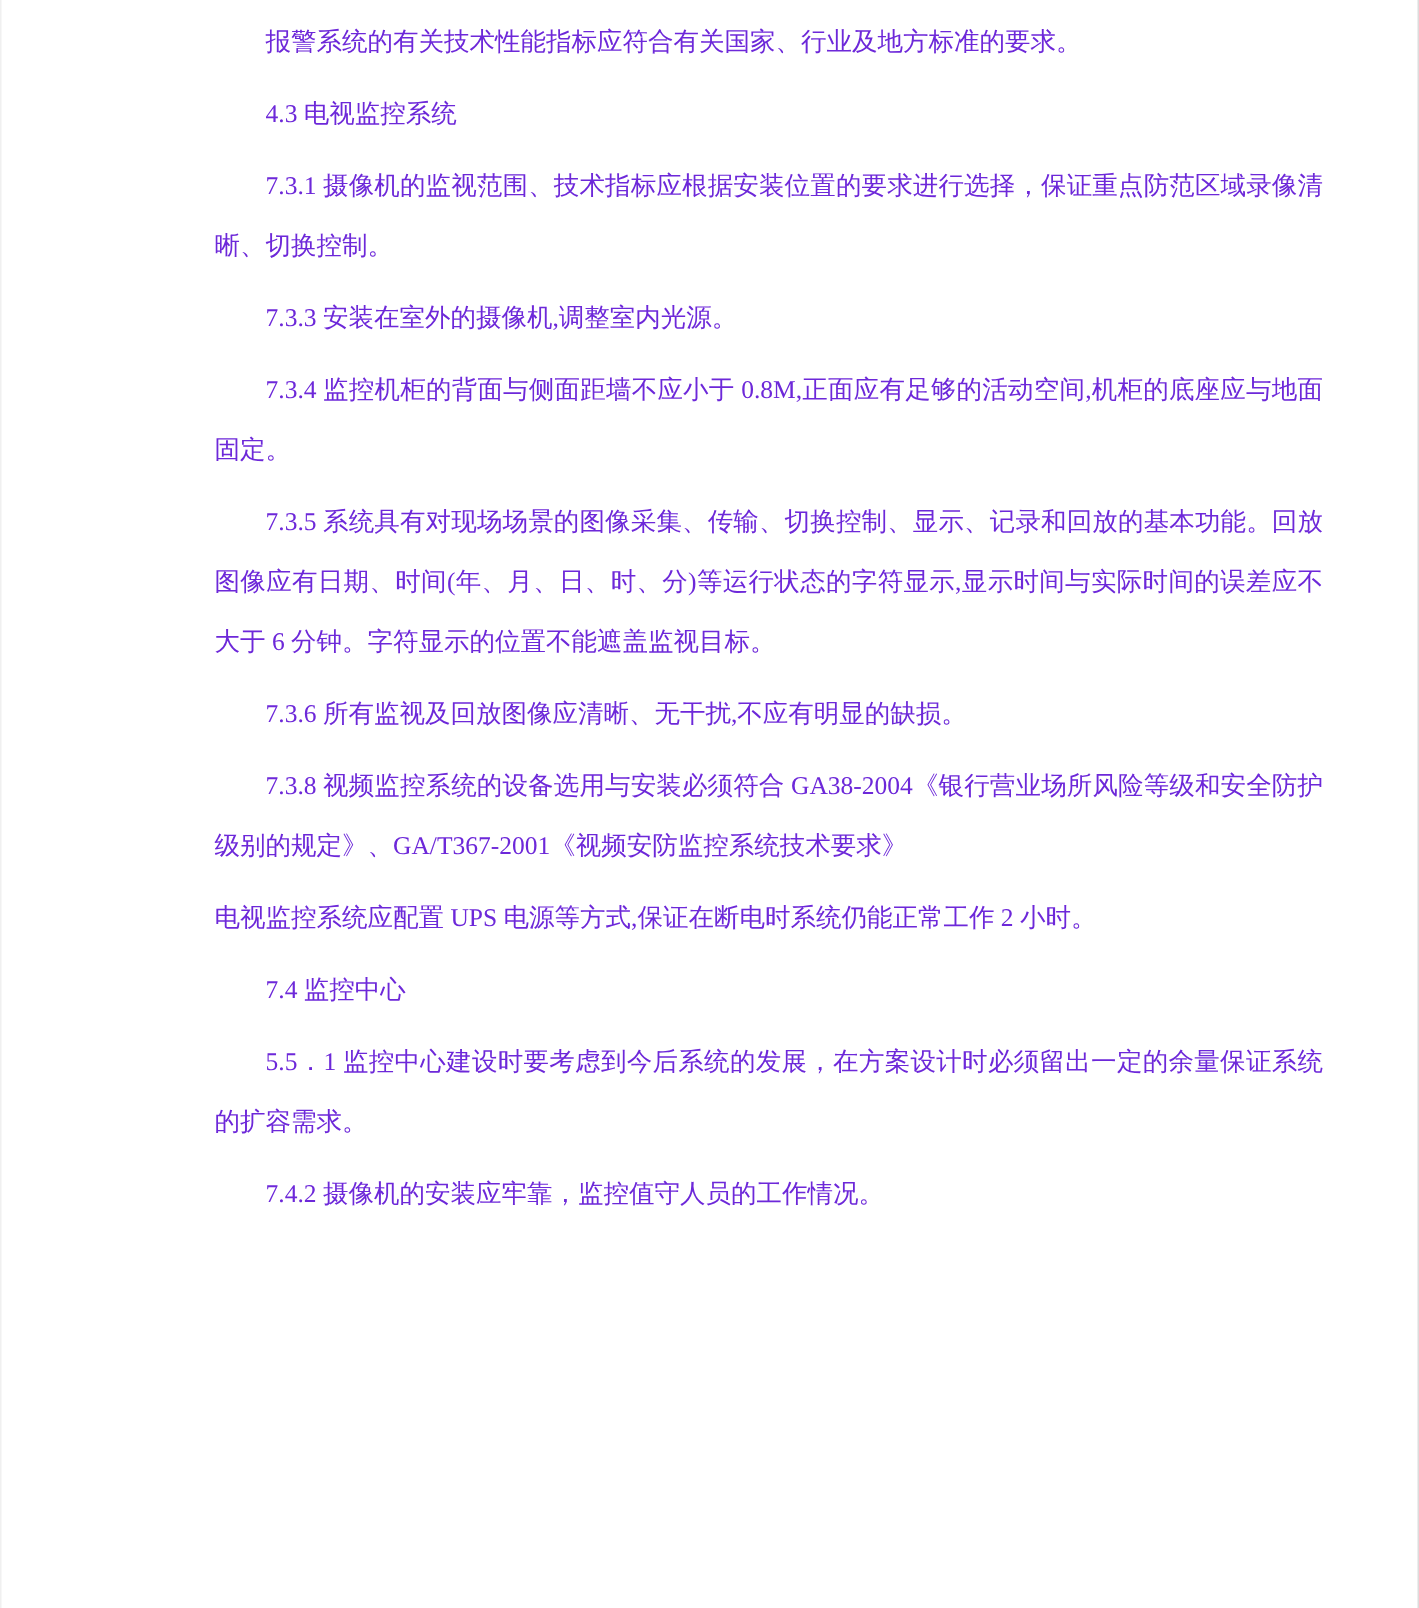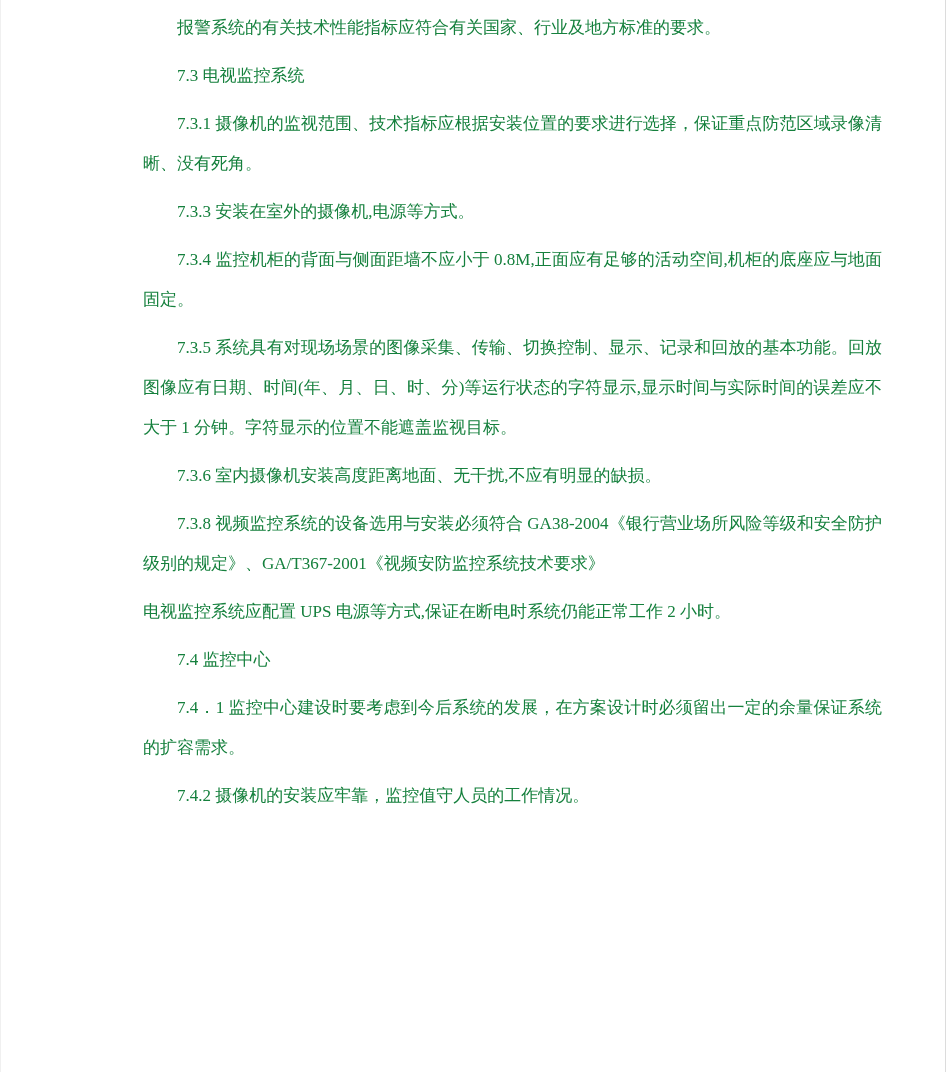--- a/index.html
+++ b/index.html
@@ -13,41 +13,41 @@
     height: 1072px;
     box-sizing: border-box;
     background: #ffffff;
     border-left: 1px solid #f0f0f0;
     border-right: 1px solid #dcdcdc;
     padding: 8px 63px 0 142px;
     overflow: hidden;
     font-family: "Liberation Serif", "DejaVu Serif", serif;
     font-size: 17px;
     line-height: 40px;
-    color: #15803d;
+    color: #6d28d9;
   }
   .para {
     margin: 0 0 8px 0;
     text-align: justify;
     text-justify: inter-ideograph;
     word-break: break-all;
   }
   .indent {
     text-indent: 34px;
   }
 </style>
 </head>
 <body>
 
 <div class="page">
   <p class="para indent">报警系统的有关技术性能指标应符合有关国家、行业及地方标准的要求。</p>
-  <p class="para indent">7.3 电视监控系统</p>
-  <p class="para indent">7.3.1 摄像机的监视范围、技术指标应根据安装位置的要求进行选择，保证重点防范区域录像清晰、没有死角。</p>
-  <p class="para indent">7.3.3 安装在室外的摄像机,电源等方式。</p>
+  <p class="para indent">4.3 电视监控系统</p>
+  <p class="para indent">7.3.1 摄像机的监视范围、技术指标应根据安装位置的要求进行选择，保证重点防范区域录像清晰、切换控制。</p>
+  <p class="para indent">7.3.3 安装在室外的摄像机,调整室内光源。</p>
   <p class="para indent">7.3.4 监控机柜的背面与侧面距墙不应小于 0.8M,正面应有足够的活动空间,机柜的底座应与地面固定。</p>
-  <p class="para indent">7.3.5 系统具有对现场场景的图像采集、传输、切换控制、显示、记录和回放的基本功能。回放图像应有日期、时间(年、月、日、时、分)等运行状态的字符显示,显示时间与实际时间的误差应不大于 1 分钟。字符显示的位置不能遮盖监视目标。</p>
-  <p class="para indent">7.3.6 室内摄像机安装高度距离地面、无干扰,不应有明显的缺损。</p>
+  <p class="para indent">7.3.5 系统具有对现场场景的图像采集、传输、切换控制、显示、记录和回放的基本功能。回放图像应有日期、时间(年、月、日、时、分)等运行状态的字符显示,显示时间与实际时间的误差应不大于 6 分钟。字符显示的位置不能遮盖监视目标。</p>
+  <p class="para indent">7.3.6 所有监视及回放图像应清晰、无干扰,不应有明显的缺损。</p>
   <p class="para indent">7.3.8 视频监控系统的设备选用与安装必须符合 GA38-2004《银行营业场所风险等级和安全防护级别的规定》、GA/T367-2001《视频安防监控系统技术要求》</p>
   <p class="para">电视监控系统应配置 UPS 电源等方式,保证在断电时系统仍能正常工作 2 小时。</p>
   <p class="para indent">7.4 监控中心</p>
-  <p class="para indent">7.4．1 监控中心建设时要考虑到今后系统的发展，在方案设计时必须留出一定的余量保证系统的扩容需求。</p>
+  <p class="para indent">5.5．1 监控中心建设时要考虑到今后系统的发展，在方案设计时必须留出一定的余量保证系统的扩容需求。</p>
   <p class="para indent">7.4.2 摄像机的安装应牢靠，监控值守人员的工作情况。</p>
 </div>
 
 </body></html>

